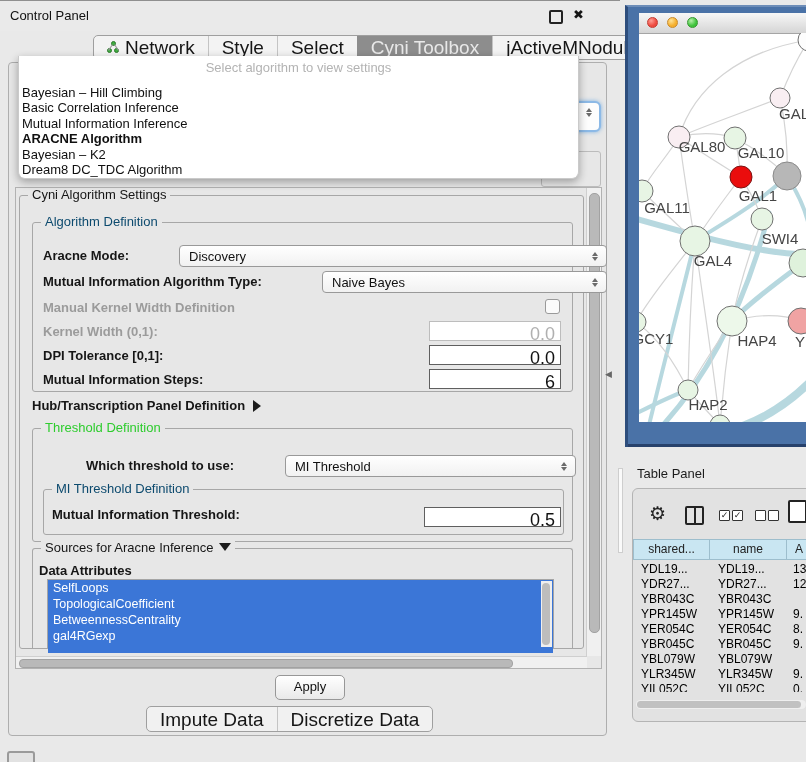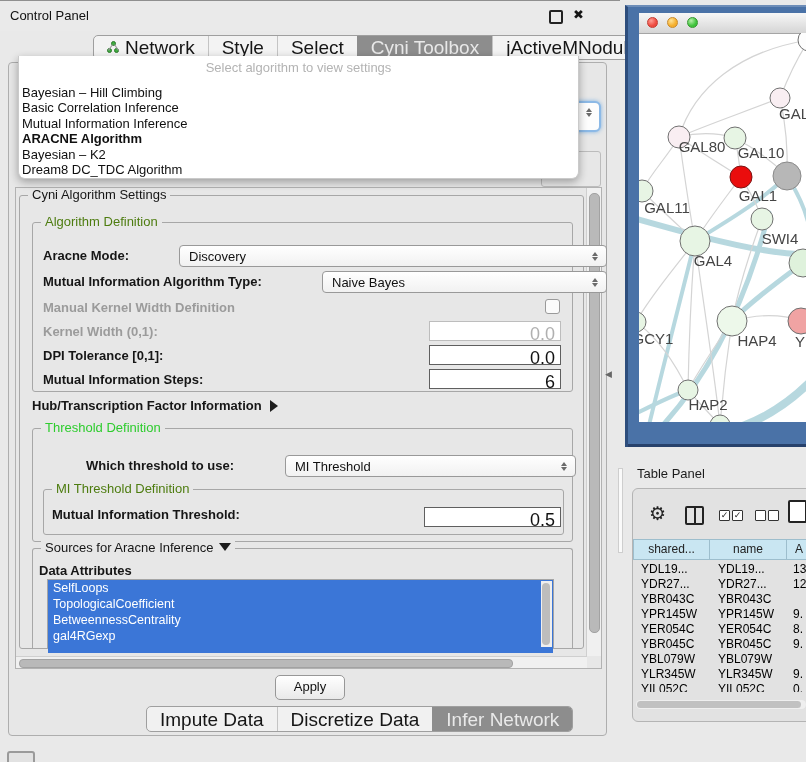--- a/index.html
+++ b/index.html
@@ -22,21 +22,21 @@
   
   .scrollpane{left:6px;top:124px;width:585px;height:480px;border:1px solid #b2b2b2;background:#e7e7e7;}
   .vsb{position:absolute;right:0;top:0;width:14px;height:468px;background:#f0f0f0;border-left:1px solid #cfcfcf;}
   .vsb-thumb{position:absolute;left:2px;top:5px;width:9px;height:438px;background:#b9b9b9;border:1px solid #a2a2a2;border-radius:5px;}
   .hsb{position:absolute;left:0;bottom:0;width:571px;height:11px;background:#f0f0f0;border-top:1px solid #cfcfcf;}
   .hsb-thumb{position:absolute;left:3px;top:2px;width:492px;height:7px;background:#b9b9b9;border:1px solid #a2a2a2;border-radius:4px;}
   
   .grp{position:absolute;border:1px solid #a7a7a7;border-radius:3px;}
   .gtitle{position:absolute;top:-8px;left:8px;background:#e7e7e7;padding:0 4px;font-size:13px;line-height:14px;white-space:nowrap;}
   .t-black{color:#161616;}
-  .t-blue{color:#4d7c0f;}
+  .t-blue{color:#0c4a6e;}
   .t-green{color:#2ecc2e;}
   .lbl{position:absolute;font-size:13px;font-weight:bold;color:#161616;white-space:nowrap;}
   .lbl.dis{color:#9b9b9b;}
   .field{position:absolute;background:#fff;border:1px solid #5f5f5f;font-size:18px;text-align:right;padding:2px 5px 0 0;box-sizing:border-box;height:20px;color:#111;}
   .field.dis{border-color:#bdbdbd;color:#b0b0b0;}
   .combo{position:absolute;height:22px;border:1px solid #999;border-radius:4px;background:linear-gradient(#ffffff,#f1f1f1);box-sizing:border-box;font-size:13px;color:#111;display:flex;align-items:center;margin-left:46px;}
   .combo .cval{padding-left:9px;flex:1;}
   .spin{width:16px;display:flex;flex-direction:column;align-items:center;justify-content:center;gap:1px;margin-right:3px;}
   .spin i{width:0;height:0;border-left:3.5px solid transparent;border-right:3.5px solid transparent;}
   .spin .up{border-bottom:4px solid #6b6b6b;}
@@ -177,21 +177,21 @@
         <span class="field dis" style="left:396px;top:98px;width:132px;">0.0</span>
 
         <span class="lbl" style="left:10px;top:125px;">DPI Tolerance [0,1]:</span>
         <span class="field" style="left:396px;top:122px;width:132px;">0.0</span>
 
         <span class="lbl" style="left:10px;top:149px;">Mutual Information Steps:</span>
         <span class="field" style="left:396px;top:146px;width:132px;">6</span>
       </div>
 
       <span class="lbl" style="left:12px;top:202px;">
-        <span>Hub/Transcription Factor Information</span><span class="arrow-r"></span>
+        <span>Hub/Transcription Panel Definition</span><span class="arrow-r"></span>
       </span>
 
       <div class="grp" style="left:12px;top:232px;width:539px;height:112px;">
         <span class="gtitle t-green">Threshold Definition</span>
 
         <span class="lbl" style="left:53px;top:29px;">Which threshold to use:</span>
         <div class="combo" style="left:206px;top:26px;width:291px;">
           <span class="cval">MI Threshold</span>
           <span class="spin">
               <i class="up"></i>
@@ -228,23 +228,20 @@
   <div class="apply-btn" style="left:266px;top:612px;">Apply</div>
 </div>
 
 <div class="abs" style="left:146px;top:706px;z-index:5;">
   <div class="tabbar" style="height:24px;background:#f1f1f1;">
     <div class="tab" style="line-height:23px;">
         <span>Impute Data</span>
       </div>
     <div class="tab" style="line-height:23px;">
         <span>Discretize Data</span>
-      </div>
-    <div class="tab sel" style="line-height:23px;">
-        <span>Infer Network</span>
       </div>
   </div>
 </div>
 
 <div class="abs popup">
   <div class="popup-head">Select algorithm to view settings</div>
   <div class="popup-list">
     <div class="pitem">Bayesian – Hill Climbing</div>
     <div class="pitem">Basic Correlation Inference</div>
     <div class="pitem">Mutual Information Inference</div>

